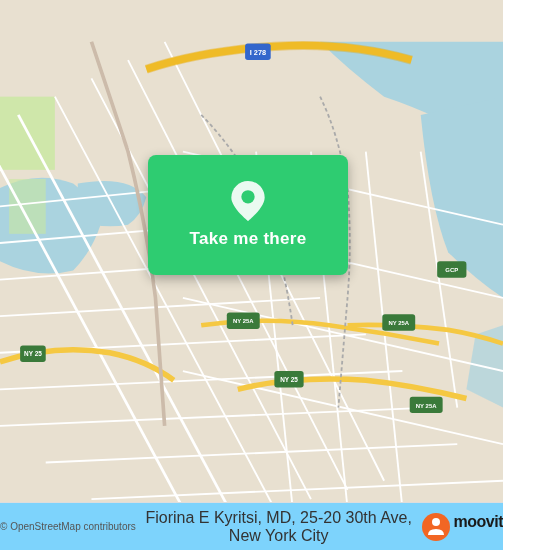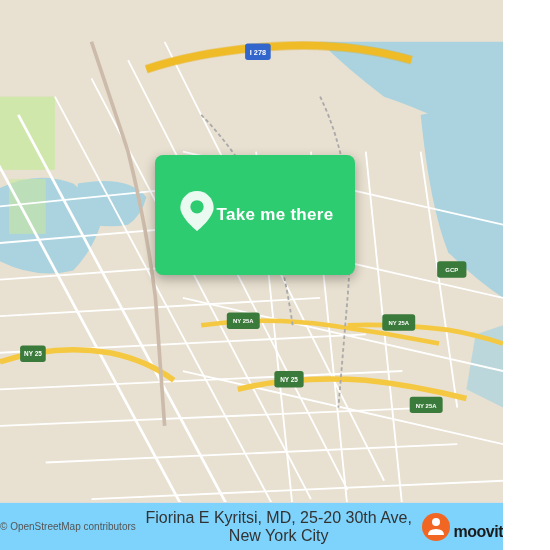--- a/index.html
+++ b/index.html
@@ -33,27 +33,27 @@
       position: absolute;
       top: 0; left: 0;
       width: 100%;
       height: 100%;
     }
 
     
     #take-me-card {
       position: absolute;
       top: 155px;
-      left: 155px;
+      left: 148px;
       width: 200px;
       height: 120px;
       background-color: #2ecc71;
       border-radius: 8px;
       display: flex;
-      flex-direction: row;
+      flex-direction: column;
       align-items: center;
       justify-content: center;
       cursor: pointer;
       box-shadow: 0 4px 12px rgba(0,0,0,0.3);
     }
 
     #pin-icon {
       width: 40px;
       height: 40px;
       margin-bottom: 8px;
@@ -89,21 +89,21 @@
     #address-text {
       font-size: 16px;
       color: #333;
       flex: 1;
       margin: 0 8px;
       text-align: center;
     }
 
     #moovit-logo {
       display: flex;
-      align-items: flex-end;
+      align-items: flex-start;
       gap: 4px;
       flex-shrink: 0;
     }
 
     #moovit-icon {
       width: 28px;
       height: 28px;
     }
 
     #moovit-text {

